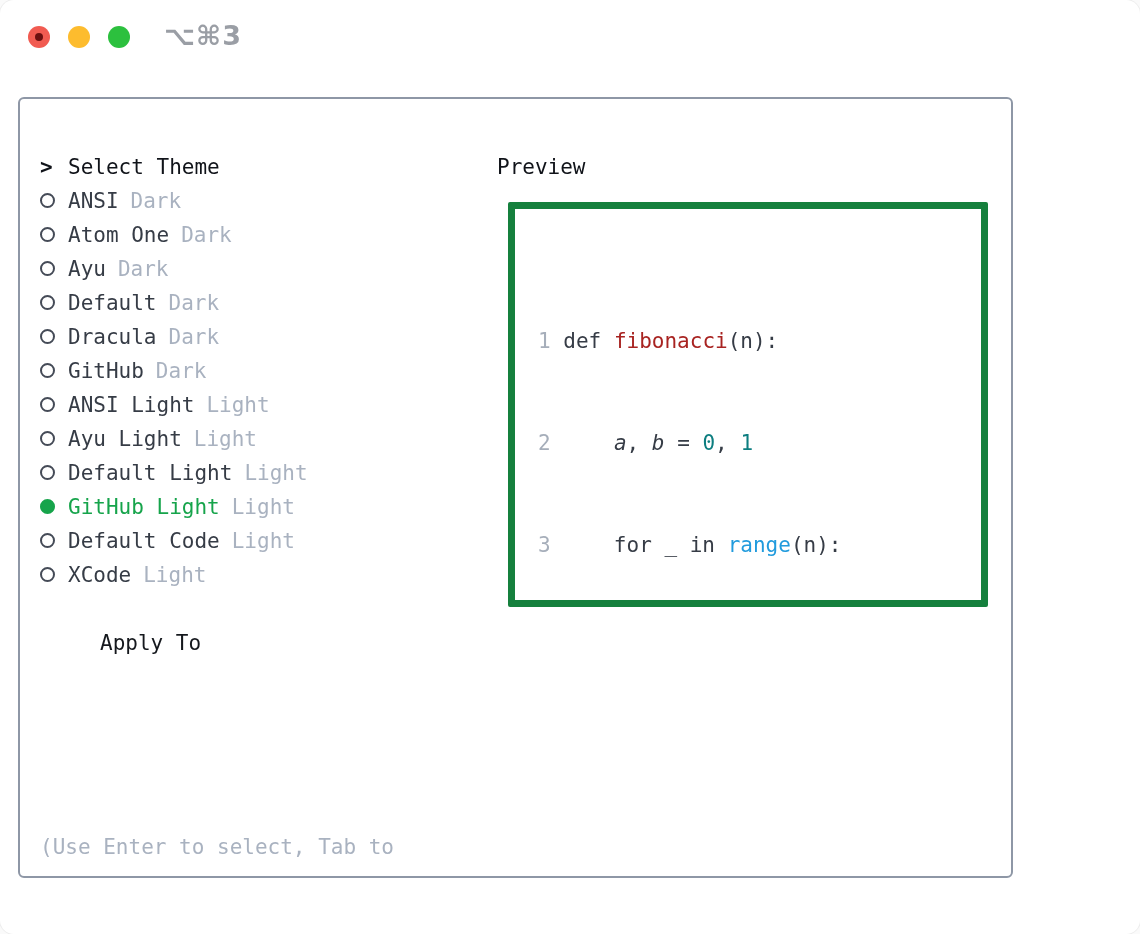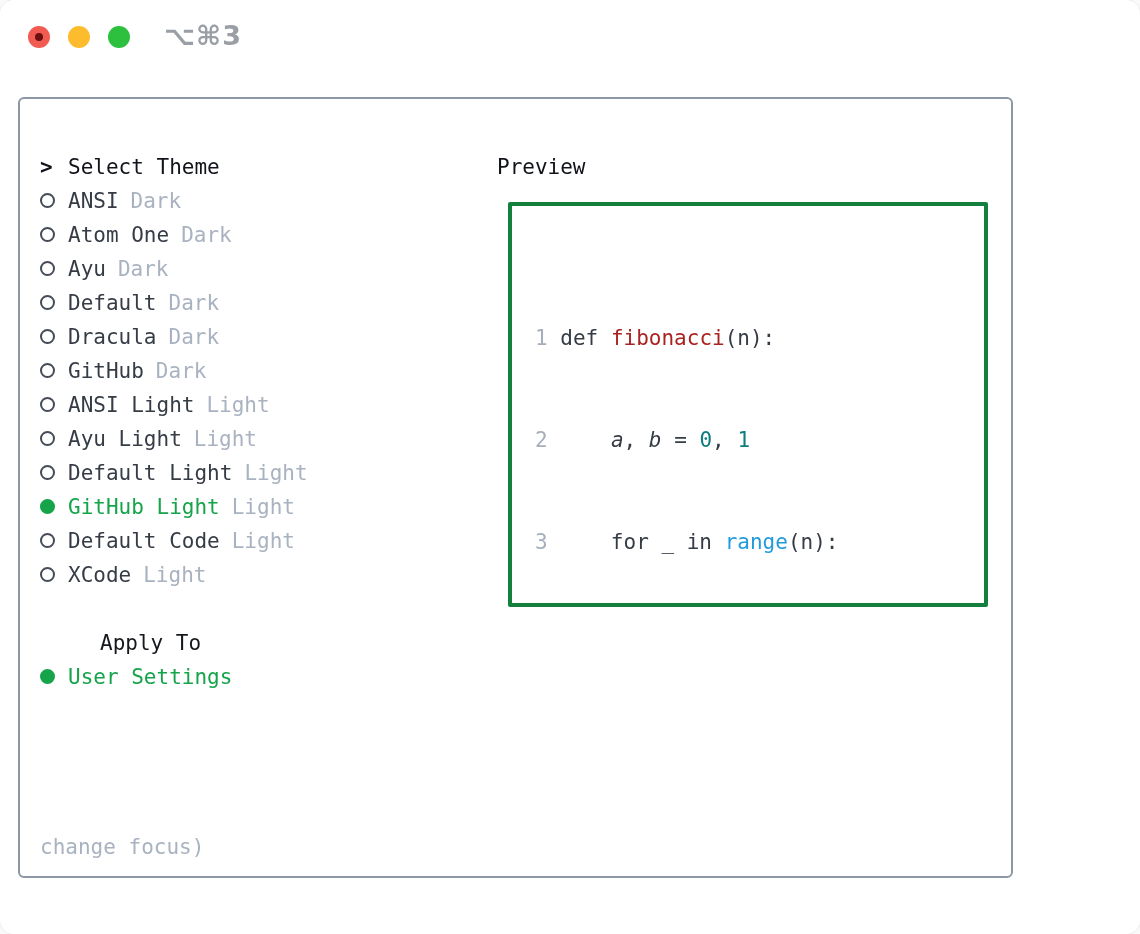--- a/index.html
+++ b/index.html
@@ -36,21 +36,21 @@
   .name.sel{color:#16a44b;}
   .tag{color:#a9b2c0;margin-left:12px;}
   .theme-list{position:absolute;left:20px;top:51px;}
   .apply{position:absolute;left:20px;top:527px;}
   .apply .hdr2{color:#15181d;margin-left:32px;}
   .help{position:absolute;left:20px;top:663px;font-size:21px;line-height:34px;color:#a9b2c0;white-space:pre;}
   
   .preview-title{position:absolute;left:477px;top:51px;height:34px;line-height:34px;font-size:21px;font-weight:normal;color:#101319;}
   .preview-box{
     position:absolute;left:488px;top:103px;width:480px;height:405px;
-    border:4px solid #15803d;border-radius:2px;box-sizing:border-box;overflow:hidden;
+    border:7px solid #15803d;border-radius:2px;box-sizing:border-box;overflow:hidden;
   }
   .codeblock{
     padding:47px 0 0 23px;font-size:21px;line-height:34px;white-space:pre;
     font-family:"DejaVu Sans Mono","Liberation Mono",monospace;
   }
   .cl{height:34px;}
   .ln{color:#a6aeba;}
   .c{color:#363c46;}
   .v{color:#363c46;font-style:italic;}
   .fn{color:#a82321;}
@@ -139,27 +139,24 @@
         <span class="name">XCode</span>
         <span class="tag">Light</span>
       </div>
     </div>
 
     <div class="apply">
       <div class="row">
         <span class="slot"></span>
         <span class="hdr2">Apply To</span>
       </div>
-      <div class="row">
-        <span class="slot"><span class="radio on"></span></span>
-        <span class="name sel">User Settings</span>
-      </div>
     </div>
 
     <div class="help">
+      <div>(Use Enter to select, Tab to</div>
       <div>change focus)</div>
     </div>
 
     <div class="preview-title">Preview</div>
 
     <div class="preview-box">
       <div class="codeblock">
         <div class="cl"><span class="ln">1</span><span class="c"> def </span><span class="fn">fibonacci</span><span class="c">(n):</span></div>
         <div class="cl"><span class="ln">2</span><span class="c">     </span><span class="v">a</span><span class="c">, </span><span class="v">b</span><span class="c"> = </span><span class="num">0</span><span class="c">, </span><span class="num">1</span></div>
         <div class="cl"><span class="ln">3</span><span class="c">     for _ in </span><span class="bi">range</span><span class="c">(n):</span></div>

